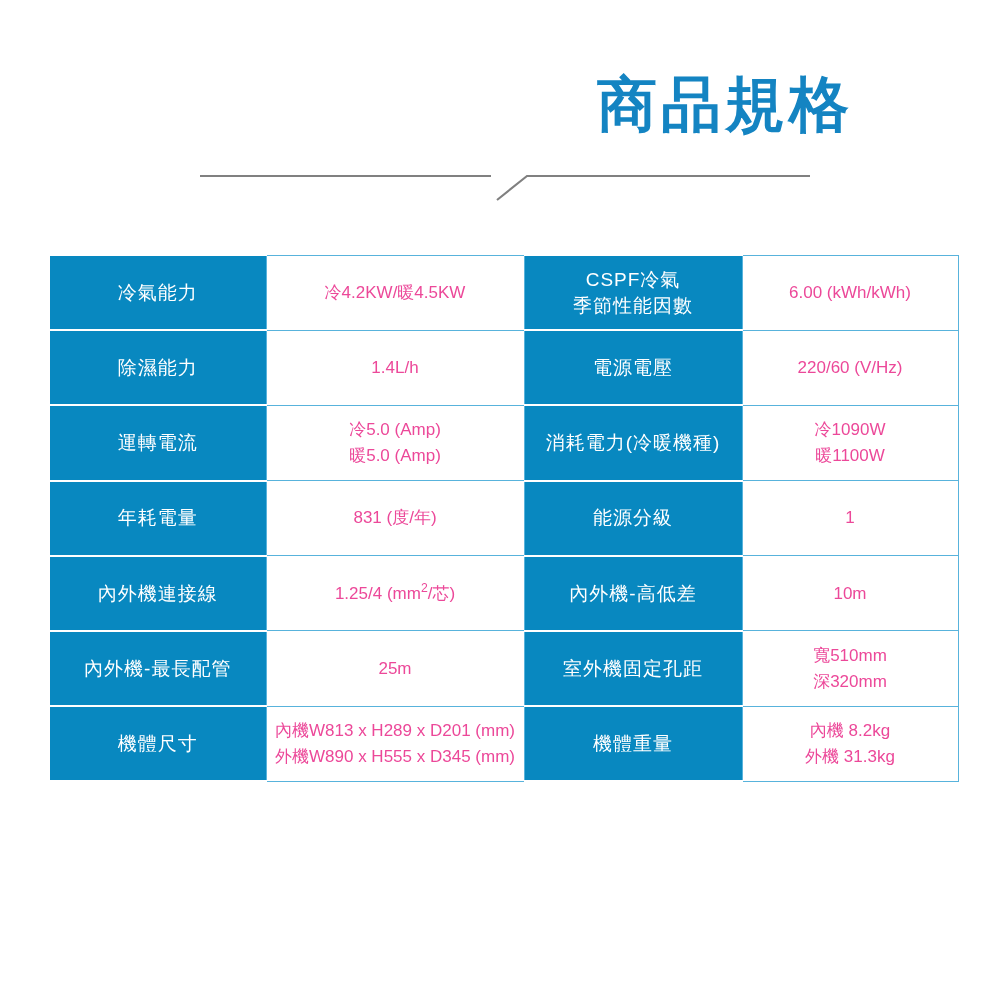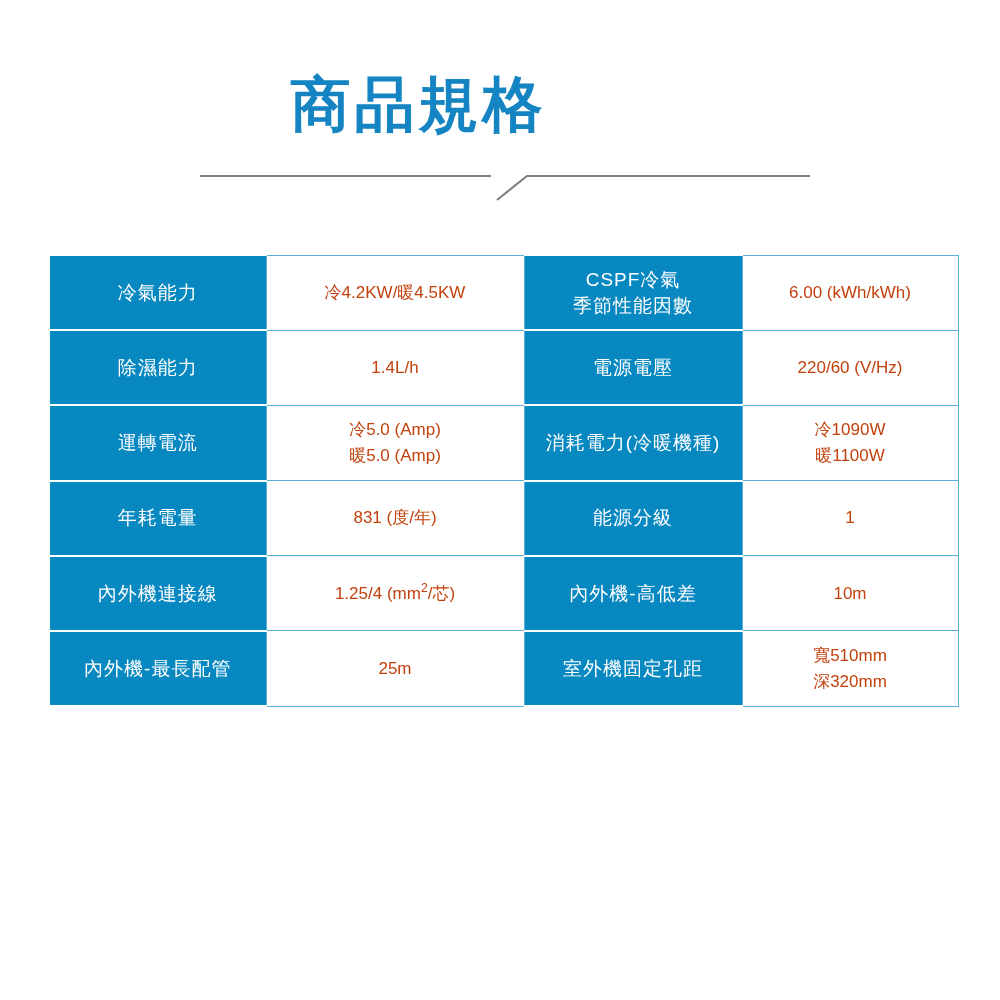--- a/index.html
+++ b/index.html
@@ -14,26 +14,27 @@
     font-family: "Liberation Sans", "DejaVu Sans", sans-serif;
     overflow: hidden;
   }
 
   
   .page-title {
     position: absolute;
     left: 0;
     top: 75px;
     width: 837px;
-    text-align: center;
+    text-align: right;
     color: #1484c2;
     font-size: 60px;
     font-weight: bold;
     letter-spacing: 4px;
     line-height: 1;
+    padding-left: 16px;
   }
 
   
   .divider {
     position: absolute;
     left: 0;
     top: 160px;
     width: 1000px;
     height: 55px;
   }
@@ -61,21 +62,21 @@
     color: #ffffff;
     font-size: 19px;
     line-height: 1.35;
     border-top: 2px solid #ffffff;
     border-bottom: 2px solid #ffffff;
     letter-spacing: 1px;
   }
   
   td.v {
     background: #ffffff;
-    color: #c2410c;
+    color: #ec4899;
     font-size: 17px;
     line-height: 1.5;
     border: 1px solid #58b3dc;
   }
   td.blank {
     background: #ffffff;
     border: none;
   }
   td.v .line { display: block; white-space: nowrap; }
   td.k .line { display: block; white-space: nowrap; }
@@ -188,14 +189,30 @@
           <span class="line">25m</span>
         </td>
         <td class="k">
           <span class="line">室外機固定孔距</span>
         </td>
         <td class="v">
           <span class="line">寬510mm</span>
           <span class="line">深320mm</span>
         </td>
       </tr>
+      <tr>
+        <td class="k">
+          <span class="line">機體尺寸</span>
+        </td>
+        <td class="v">
+          <span class="line">內機W813 x H289 x D201 (mm)</span>
+          <span class="line">外機W890 x H555 x D345 (mm)</span>
+        </td>
+        <td class="k">
+          <span class="line">機體重量</span>
+        </td>
+        <td class="v">
+          <span class="line">內機 8.2kg</span>
+          <span class="line">外機 31.3kg</span>
+        </td>
+      </tr>
     </tbody>
 </table>
 
 </body></html>

